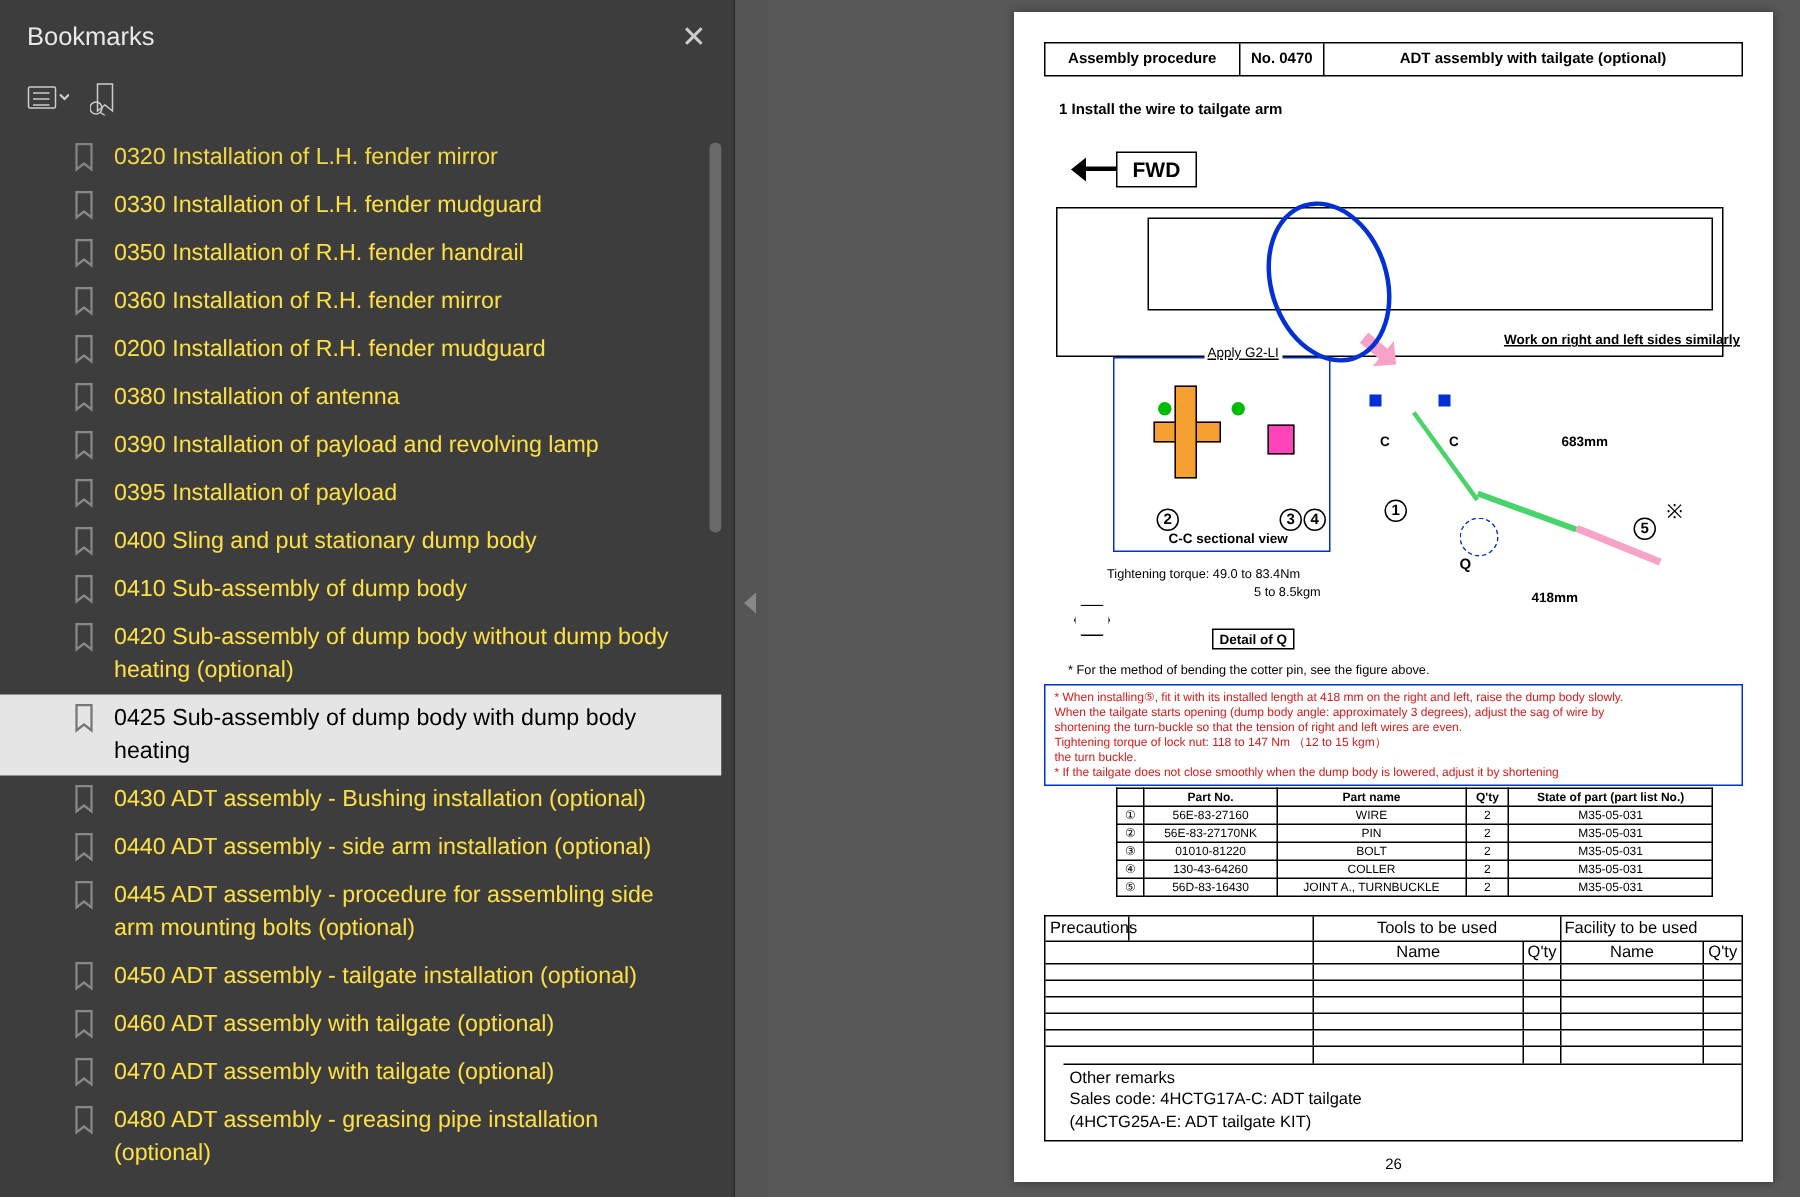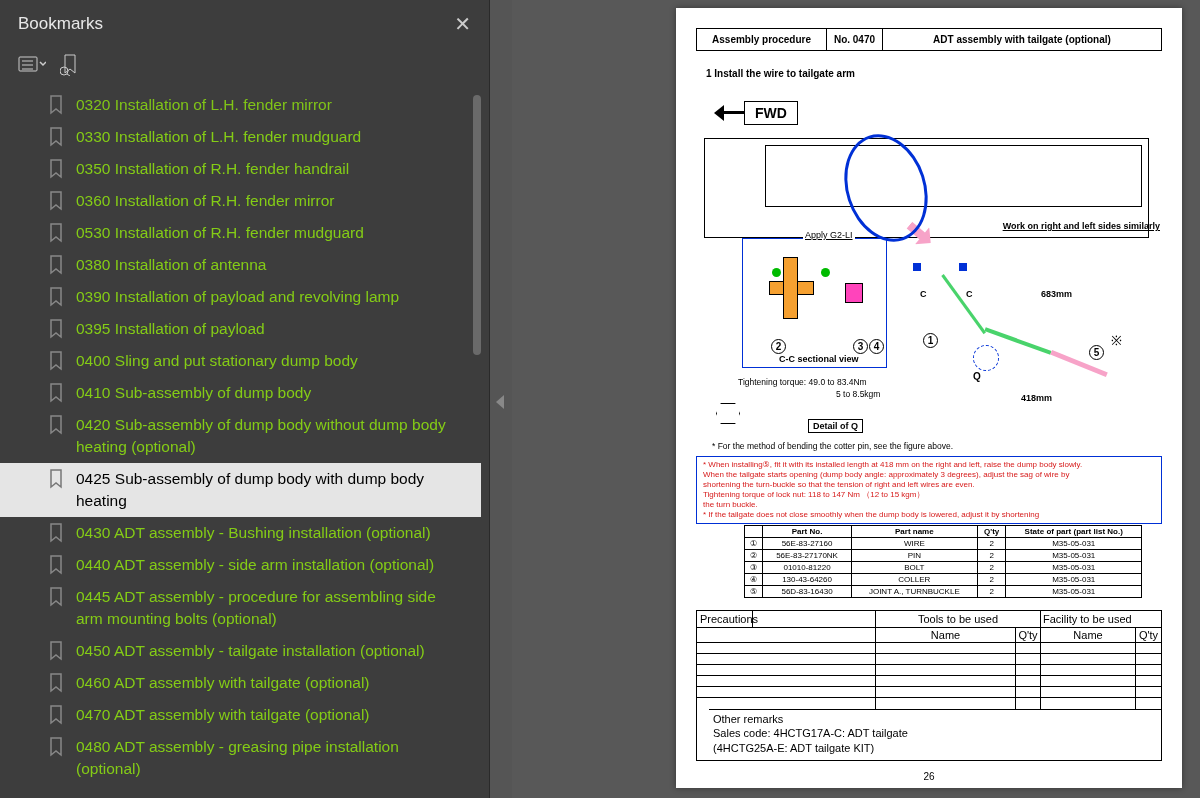--- a/index.html
+++ b/index.html
@@ -5,21 +5,21 @@
   * { box-sizing: border-box; margin: 0; padding: 0; }
   body { font-family: "Segoe UI", Arial, sans-serif; background: #4a4a4a; overflow: hidden; width: 1200px; height: 798px; position: relative; }
   
   .sidebar { position: absolute; left: 0; top: 0; width: 490px; height: 798px; background: #3d3d3d; border-right: 1px solid #2a2a2a; }
   .sidebar-header { display: flex; align-items: center; justify-content: space-between; padding: 12px 18px; color: #e8e8e8; font-size: 17px; }
   .close-x { font-size: 20px; color: #ccc; cursor: pointer; }
   .toolbar { padding: 6px 18px 10px; display: flex; gap: 14px; align-items: center; color: #ccc; }
   .tb-icon svg { stroke: #ccc; fill: none; }
   .bm-list { position: absolute; top: 95px; left: 0; right: 8px; bottom: 0; overflow: hidden; }
   .bm-scroll { position: absolute; right: 0; top: 0; width: 8px; height: 260px; background: #6a6a6a; border-radius: 4px; }
-  .bm-item { display: flex; align-items: flex-start; gap: 10px; padding: 5px 10px 5px 48px; color: #84cc16; font-size: 15.5px; line-height: 22px; cursor: pointer; }
+  .bm-item { display: flex; align-items: flex-start; gap: 10px; padding: 5px 10px 5px 48px; color: #fde047; font-size: 15.5px; line-height: 22px; cursor: pointer; }
   .bm-item.first { margin-top: -6px; }
   .bm-item.cut { opacity: 0.95; }
   .bm-item.selected { background: #e5e5e5; color: #000; }
   .bm-item.selected .bm-icon svg { stroke: #777; }
   .bm-icon { flex-shrink: 0; width: 18px; height: 20px; margin-top: 1px; }
   .bm-icon svg { stroke: #888; fill: none; stroke-width: 1.5; }
   .bm-text { flex: 1; padding-right: 20px; }
   
   .collapse-handle { position: absolute; left: 490px; top: 0; width: 22px; height: 798px; background: #555; }
   .collapse-arrow { position: absolute; left: 6px; top: 395px; width: 0; height: 0; border-top: 7px solid transparent; border-bottom: 7px solid transparent; border-right: 8px solid #888; }
@@ -158,21 +158,21 @@
       <div class="bm-item">
         <span class="bm-icon"><svg width="16" height="20" viewBox="0 0 16 20">
             <path d="M3 1 h10 v17 l-5-4 l-5 4 z"></path>
           </svg></span>
         <span class="bm-text">0360 Installation of R.H. fender mirror</span>
       </div>
       <div class="bm-item">
         <span class="bm-icon"><svg width="16" height="20" viewBox="0 0 16 20">
             <path d="M3 1 h10 v17 l-5-4 l-5 4 z"></path>
           </svg></span>
-        <span class="bm-text">0530 Installation of R.H. fender mudguard</span>
+        <span class="bm-text">0200 Installation of R.H. fender mudguard</span>
       </div>
       <div class="bm-item">
         <span class="bm-icon"><svg width="16" height="20" viewBox="0 0 16 20">
             <path d="M3 1 h10 v17 l-5-4 l-5 4 z"></path>
           </svg></span>
         <span class="bm-text">0380 Installation of antenna</span>
       </div>
       <div class="bm-item">
         <span class="bm-icon"><svg width="16" height="20" viewBox="0 0 16 20">
             <path d="M3 1 h10 v17 l-5-4 l-5 4 z"></path>

